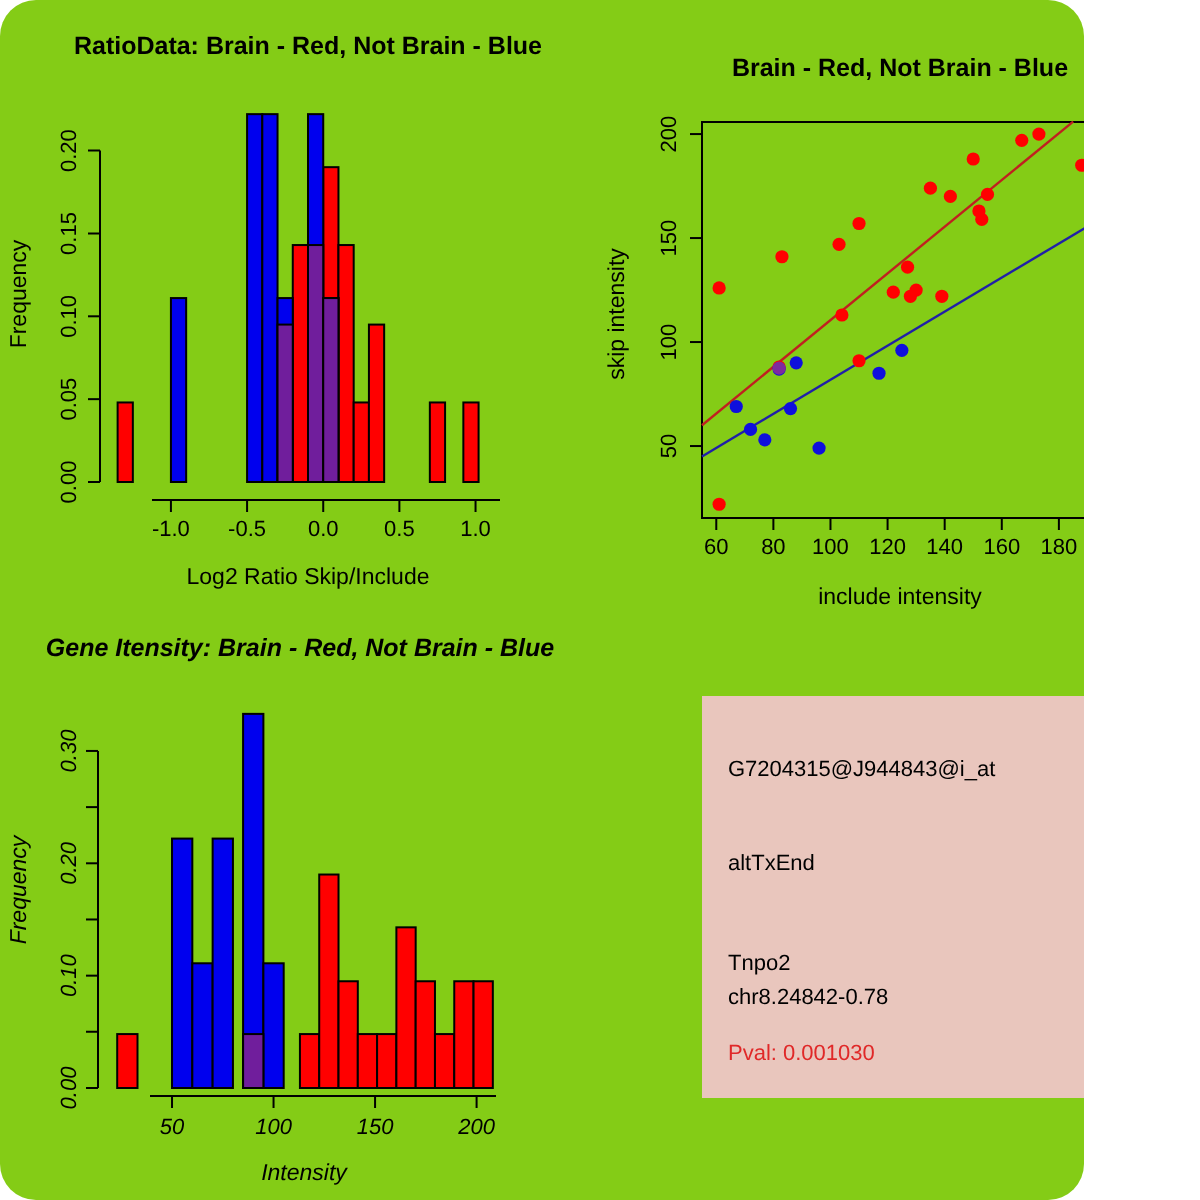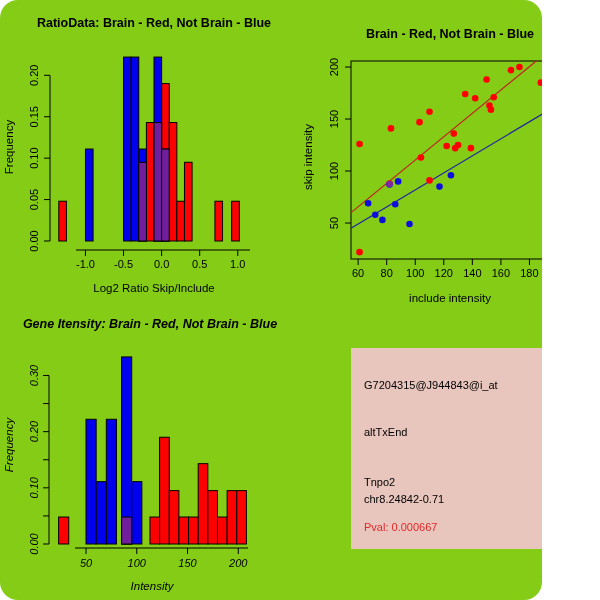--- a/index.html
+++ b/index.html
@@ -177,18 +177,18 @@
         <rect x="131.69543147208122" y="181.6441176470588" width="10.152284263959388" height="62.355882352941194" fill="#0000EE" stroke="#000" stroke-width="1"></rect>
         <rect x="121.54314720812182" y="217.03529411764706" width="10.152284263959402" height="26.964705882352945" fill="#701E9C" stroke="#000" stroke-width="1"></rect>
       </svg>
   </div>
 
   <div class="panel" style="left:300px;top:300px;">
     <div class="infobox" id="infobox" style="background: rgb(233, 198, 189);">
       <div class="iline" style="top:31px;">G7204315@J944843@i_at</div>
       <div class="iline" style="top:78px;">altTxEnd</div>
       <div class="iline" style="top:109px;margin-top:19px;">Tnpo2</div>
-      <div class="iline" style="top:145px;">chr8.24842-0.71</div>
-      <div class="iline" style="top: 173px; color: rgb(224, 40, 40);" id="pval-line">Pval: 0.000667</div>
+      <div class="iline" style="top:145px;">chr8.24842-0.78</div>
+      <div class="iline" style="top: 173px; color: rgb(224, 40, 40);" id="pval-line">Pval: 0.001030</div>
     </div>
   </div>
 
 </div>
 
 </body></html>

